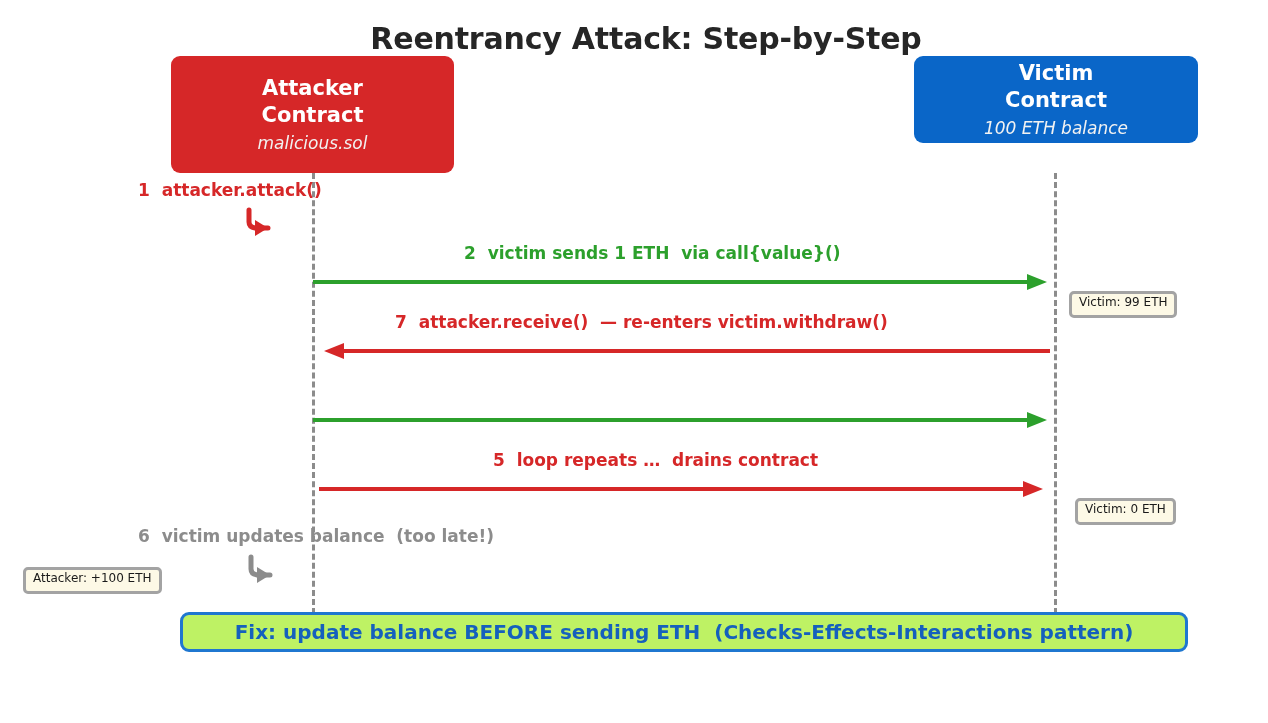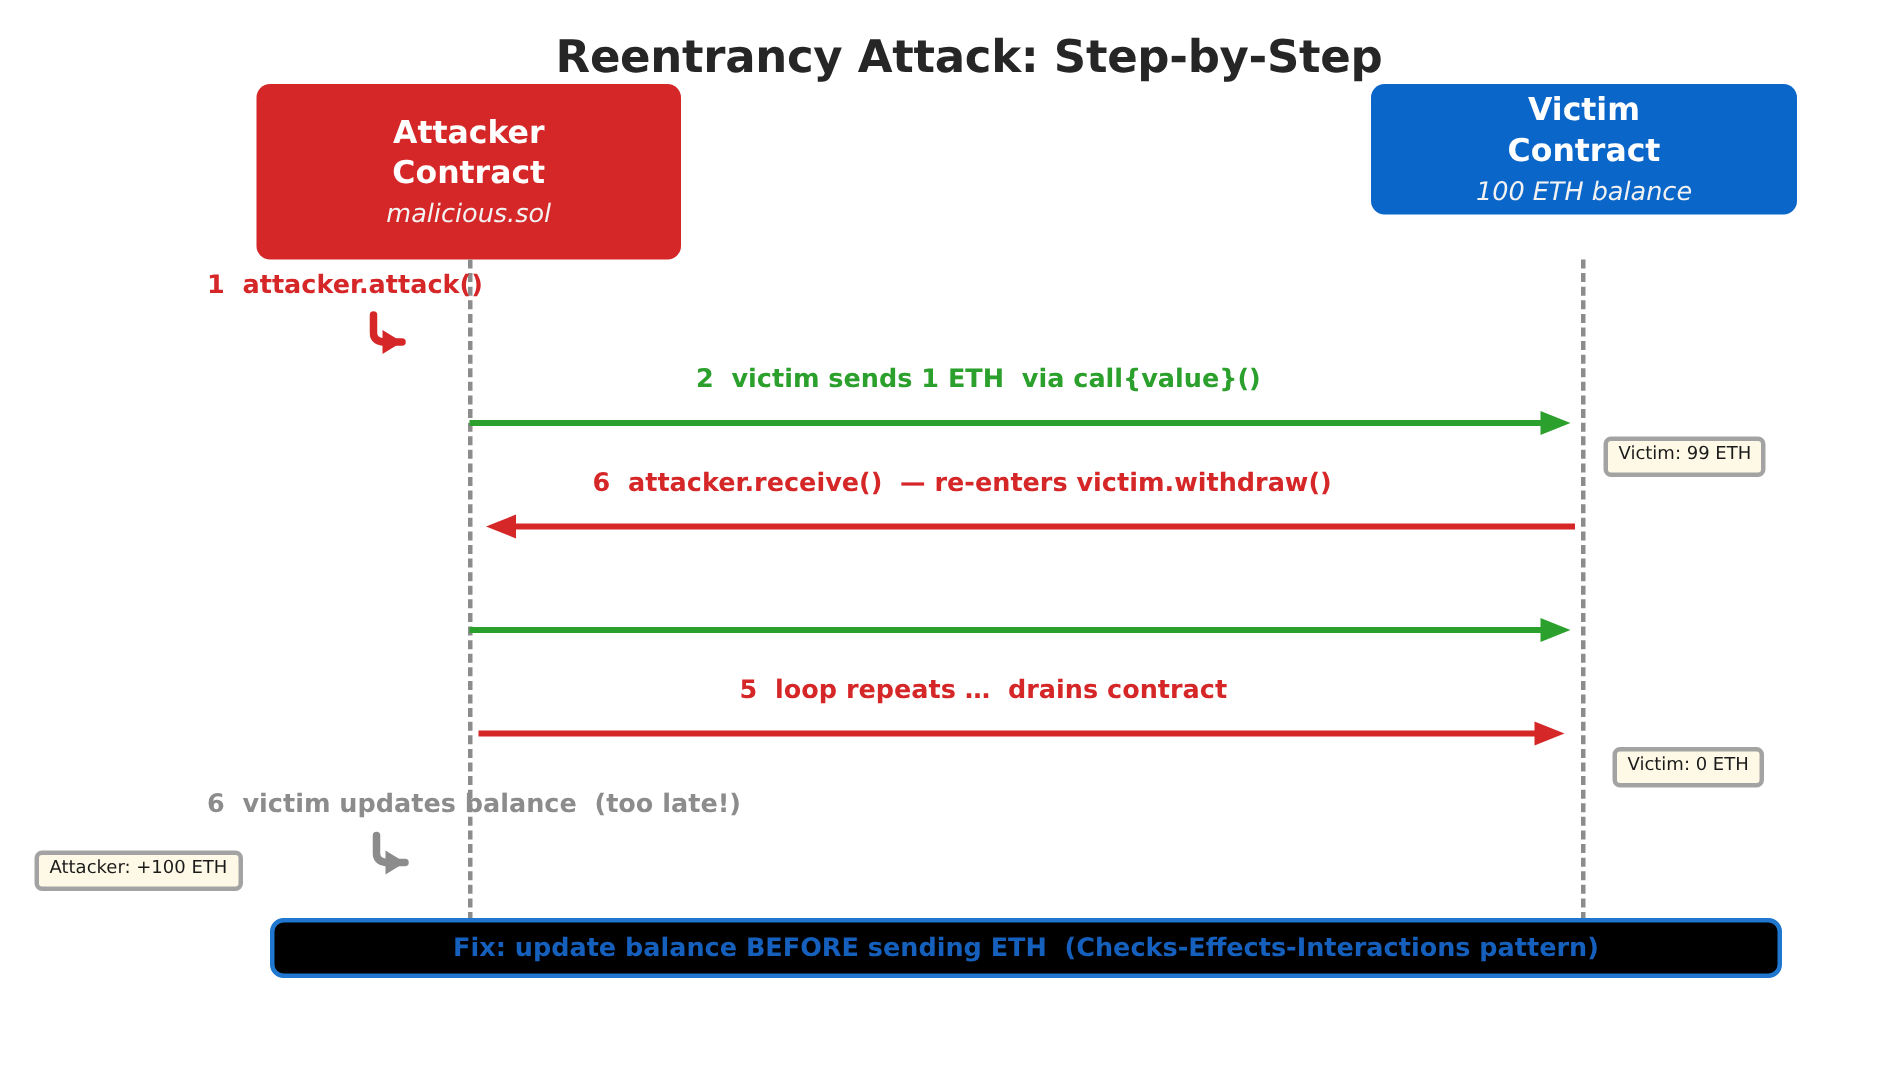--- a/index.html
+++ b/index.html
@@ -140,29 +140,29 @@
   #note-victim-0  { left: 1063px; top: 498px; }
   #note-attacker-gain { left: 11px; top: 567px; }
 
   
   #fix-banner {
     position: absolute;
     left: 168px;
     top: 612px;
     width: 1008px;
     height: 40px;
-    background: #000000;
+    background: #bef264;
     border: 3px solid #1f77d0;
     border-radius: 9px;
     display: flex;
     align-items: center;
     justify-content: center;
     box-sizing: border-box;
     color: #1560bd;
-    font-size: 17px;
+    font-size: 20px;
     font-weight: bold;
     white-space: pre;
     text-align: right;
   }
 </style>
 </head>
 <body>
 
 <div id="canvas">
 
@@ -192,21 +192,21 @@
   </div>
 
   <div class="msg-label c-green" id="label-step2">2  victim sends 1 ETH  via call{value}()</div>
   <div class="msg-arrow" id="arrow-step2">
     <svg width="736" height="20" viewBox="0 0 736 20">
       <line x1="0" y1="10" x2="718" y2="10" stroke="#2ca02c" stroke-width="4"></line>
       <path d="M714 2 L734 10 L714 18 Z" fill="#2ca02c"></path>
     </svg>
   </div>
 
-  <div class="msg-label c-red" id="label-step3">6  attacker.receive()  — re-enters victim.withdraw()</div>
+  <div class="msg-label c-red" id="label-step3">7  attacker.receive()  — re-enters victim.withdraw()</div>
   <div class="msg-arrow" id="arrow-step3">
     <svg width="728" height="20" viewBox="0 0 728 20">
       <line x1="18" y1="10" x2="728" y2="10" stroke="#d62728" stroke-width="4"></line>
       <path d="M22 2 L2 10 L22 18 Z" fill="#d62728"></path>
     </svg>
   </div>
 
   <div class="msg-arrow" id="arrow-step4">
     <svg width="736" height="20" viewBox="0 0 736 20">
       <line x1="0" y1="10" x2="718" y2="10" stroke="#2ca02c" stroke-width="4"></line>

